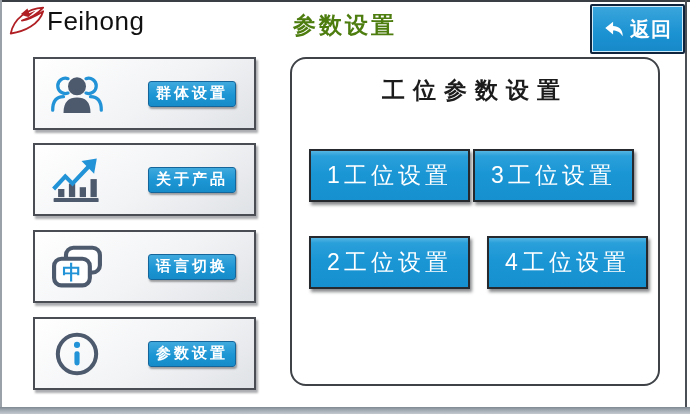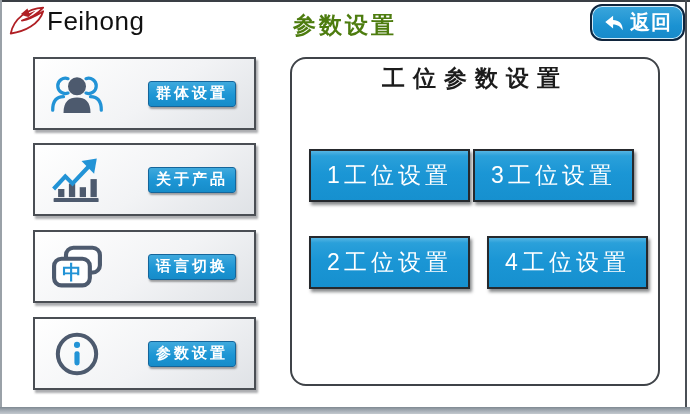--- a/index.html
+++ b/index.html
@@ -17,23 +17,23 @@
   .edge-bottom { position:absolute; left:0; bottom:0; width:100%; height:7px;
                  background:linear-gradient(180deg,#7f8992 0%, #a8b0b8 55%, #c3c9cf 100%); }
 
   
   .logo { position:absolute; left:8px; top:3px; width:37px; height:37px; }
   .brand { position:absolute; left:47px; top:6px; font-size:26px; font-weight:normal;
            color:#111; letter-spacing:0.5px; }
   .page-title { position:absolute; left:0; right:0; top:10px; text-align:center;
                 font-size:23px; font-weight:bold; color:#4d7c0f; letter-spacing:3px; }
   .back-btn {
-    position:absolute; right:5px; top:4px; width:95px; height:37px;
+    position:absolute; right:5px; top:4px; width:95px; height:50px;
     background:linear-gradient(180deg,#3ba6dc 0%, #1b92d2 60%, #1789c9 100%);
-    border:2px solid #10253d; border-radius:12px;
+    border:2px solid #10253d; border-radius:2px;
     box-shadow: inset 0 0 0 1px #cfeaf8;
     display:flex; align-items:center; justify-content:center; gap:5px;
     cursor:pointer;
   }
   .back-btn .back-label { color:#ffffff; font-size:20px; font-weight:bold; letter-spacing:1px; }
   .back-btn svg { width:22px; height:22px; }
 
   
   .side-item {
     position:absolute; left:33px; width:223px; height:73px;
@@ -52,21 +52,21 @@
     box-shadow:1px 2px 2px rgba(0,0,0,0.35);
     color:#ffffff; font-size:15px; font-weight:bold; letter-spacing:3px;
     display:flex; align-items:center; justify-content:center;
   }
 
   
   .panel {
     position:absolute; left:290px; top:57px; width:370px; height:329px;
     border:2px solid #3f4348; border-radius:16px; background:#ffffff;
   }
-  .panel-title { margin-top:4px; text-align:center; font-size:23px; font-weight:bold;
+  .panel-title { margin-top:16px; text-align:center; font-size:23px; font-weight:bold;
                  color:#1c1c1c; letter-spacing:8px; }
   .station-btn {
     position:absolute; width:161px; height:53px;
     background:linear-gradient(180deg,#55b5e3 0%, #2aa0da 10%, #1b96d5 45%, #1690cf 100%);
     border:2px solid #26292d;
     box-shadow:2px 3px 3px rgba(40,44,48,0.55);
     color:#ffffff; font-size:23px; letter-spacing:4px; font-weight:500;
     display:flex; align-items:center; justify-content:center; cursor:pointer;
   }
   .station-btn.pos-0 { left:17px;  top:90px; }

